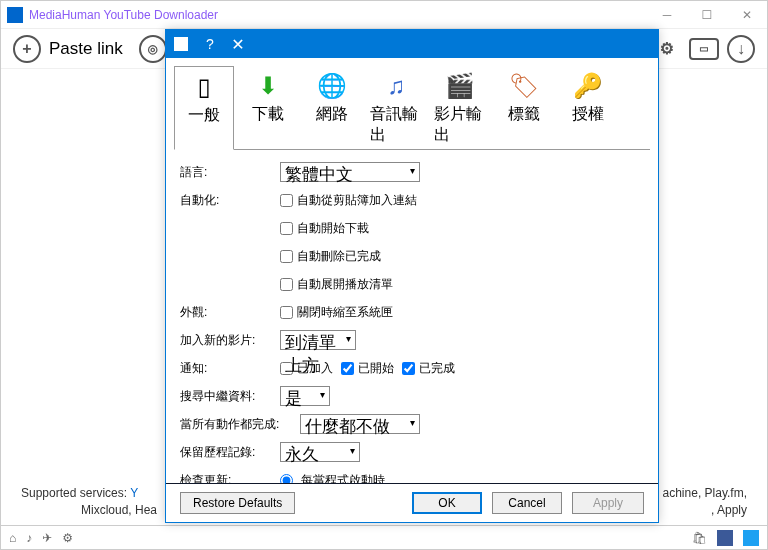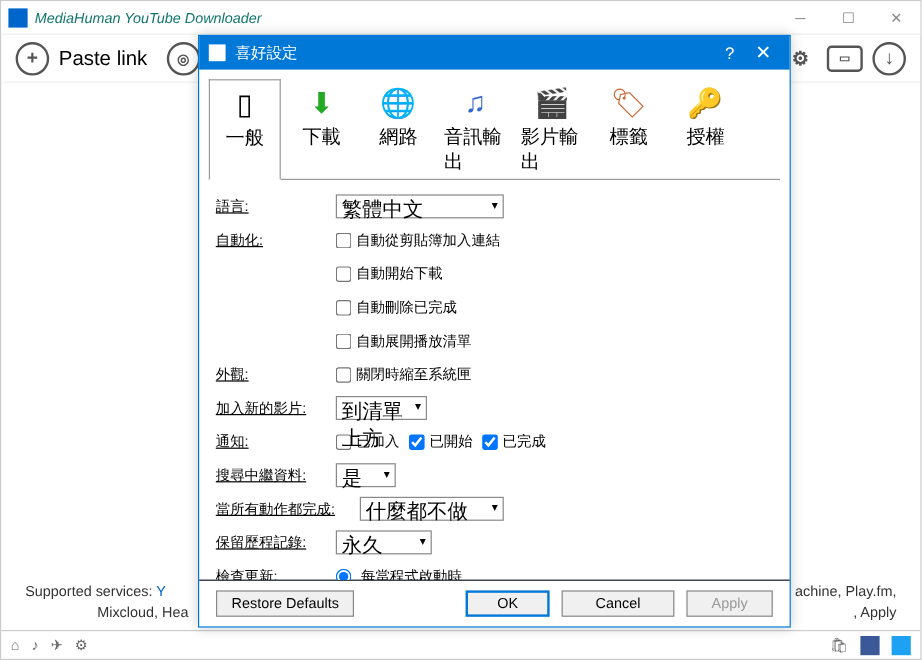--- a/index.html
+++ b/index.html
@@ -1,19 +1,19 @@
 <!DOCTYPE html>
 <html><head>
 <meta charset="utf-8">
 <style>
 * { box-sizing: border-box; margin: 0; padding: 0; font-family: "Microsoft YaHei", Arial, sans-serif; font-size: 12px; }
 body { width: 768px; height: 550px; background: #fff; position: relative; border: 1px solid #ccc; overflow: hidden; }
 .titlebar { height: 28px; background: #fff; display: flex; align-items: center; padding: 0 0 0 6px; border-bottom: 1px solid #eee; }
 .titlebar .icon { width: 16px; height: 16px; background: #0066cc; margin-right: 6px; display: inline-block; }
-.titlebar .title { flex: 1; color: #0f766e; font-style: italic; }
+.titlebar .title { flex: 1; color: #8b5cf6; }
 .titlebar .winbtn { width: 40px; height: 28px; display: flex; align-items: center; justify-content: center; color: #888; cursor: pointer; }
 .toolbar { height: 40px; display: flex; align-items: center; padding: 0 12px; gap: 8px; border-bottom: 1px solid #f0f0f0; }
 .tbtn { width: 28px; height: 28px; border: 2px solid #555; border-radius: 50%; display: flex; align-items: center; justify-content: center; font-size: 16px; font-weight: bold; color: #555; }
 .paste-label { font-size: 17px; margin-right: 8px; }
 .toolbar .spacer { flex: 1; }
 .footer { position: absolute; bottom: 0; left: 0; right: 0; height: 24px; border-top: 1px solid #ccc; display: flex; align-items: center; padding: 0 8px; gap: 10px; color: #666; }
 .footer .spacer { flex: 1; }
 .footer .sq { width: 16px; height: 16px; }
 .supported { position: absolute; bottom: 30px; left: 20px; right: 20px; font-family: monospace; font-size: 11px; color: #333; line-height: 1.4; }
 .supported .blue { color: #0066cc; }
@@ -27,21 +27,21 @@
 
 .tabbar { display: flex; padding: 8px 8px 0 8px; gap: 4px; }
 .tab { width: 60px; display: flex; flex-direction: column; align-items: center; padding: 4px; cursor: pointer; }
 .tab.active { border: 1px solid #999; border-bottom: 1px solid #fff; background: #fff; position: relative; z-index: 2; }
 .tab .ticon { width: 32px; height: 32px; display: flex; align-items: center; justify-content: center; font-size: 24px; }
 .tab .tlabel { font-size: 16px; margin-top: 2px; }
 .tabline { border-top: 1px solid #999; margin: -1px 8px 0 8px; position: relative; z-index: 1; }
 
 .pane { flex: 1; padding: 10px 14px; overflow: auto; }
 .row { display: flex; align-items: center; min-height: 24px; margin-bottom: 4px; }
-.row .lbl { width: 100px; text-decoration: underline; }
+.row .lbl { width: 100px; }
 .row .ctrl { flex: 1; display: flex; align-items: center; gap: 8px; flex-wrap: wrap; }
 select, .select { border: 1px solid #888; background: #fff; height: 20px; padding: 0 18px 0 4px; font-size: 17px; position: relative; }
 .select::after { content: "▾"; position: absolute; right: 4px; top: 2px; font-size: 10px; }
 input[type=checkbox] { width: 13px; height: 13px; }
 input[type=radio] { width: 13px; height: 13px; }
 .chk { display: flex; align-items: center; gap: 4px; }
 .btn { border: 1px solid #888; background: #f0f0f0; padding: 2px 12px; height: 22px; display: inline-flex; align-items: center; justify-content: center; cursor: pointer; }
 .btn.primary { border: 2px solid #0078d7; }
 .btn.disabled { color: #999; }
 
@@ -83,21 +83,20 @@
   <span>⚙</span>
   <div class="spacer"></div>
   <span>🛍</span>
   <span class="sq" style="background:#3b5998"></span>
   <span class="sq" style="background:#1da1f2"></span>
 </div>
 
 <div class="dialog">
   <div class="dlg-title">
     <span class="dicon"></span>
-    <span class="dtext">喜好設定</span>
     <span class="dhelp">?</span>
     <span class="dclose">✕</span>
   </div>
 
   <div class="tabbar">
     <div class="tab active">
       <div class="ticon">▯</div>
       <div class="tlabel">一般</div>
     </div>
     <div class="tab">
@@ -239,16 +238,16 @@
           </label>
         </div>
       </div>
 
   </div>
 
   <div class="dlg-footer">
     <div class="btn">Restore Defaults</div>
     <div class="spacer"></div>
     <div class="btn primary" style="width:70px">OK</div>
-    <div class="btn" style="width:94px">Cancel</div>
+    <div class="btn" style="width:70px">Cancel</div>
     <div class="btn disabled" style="width:72px">Apply</div>
   </div>
 </div>
 
 </body></html>

